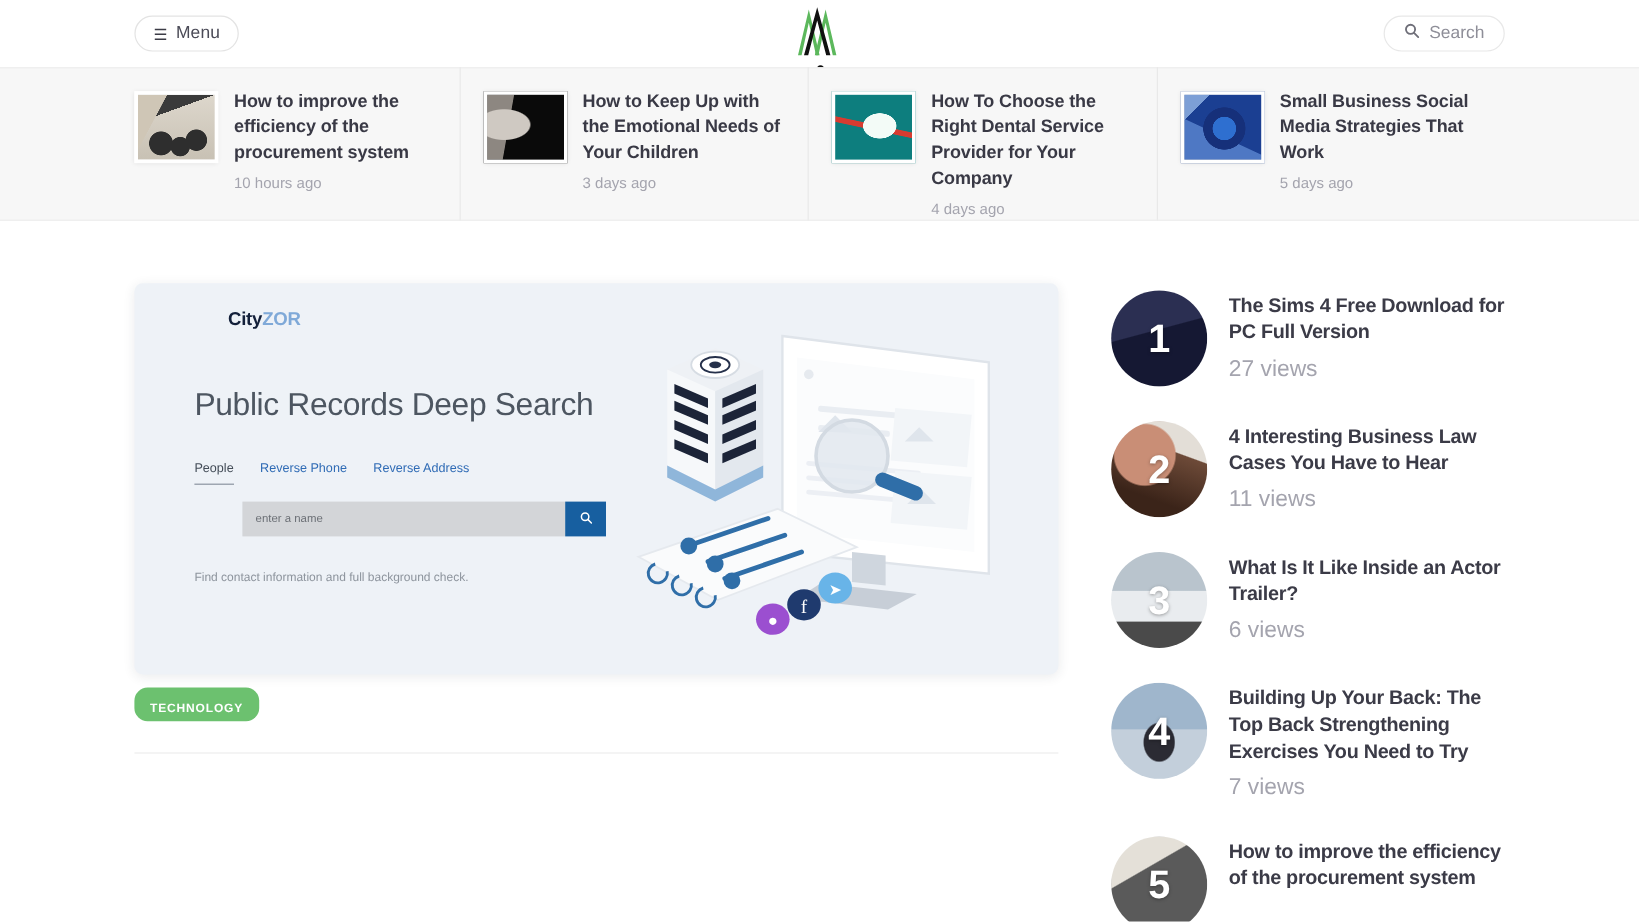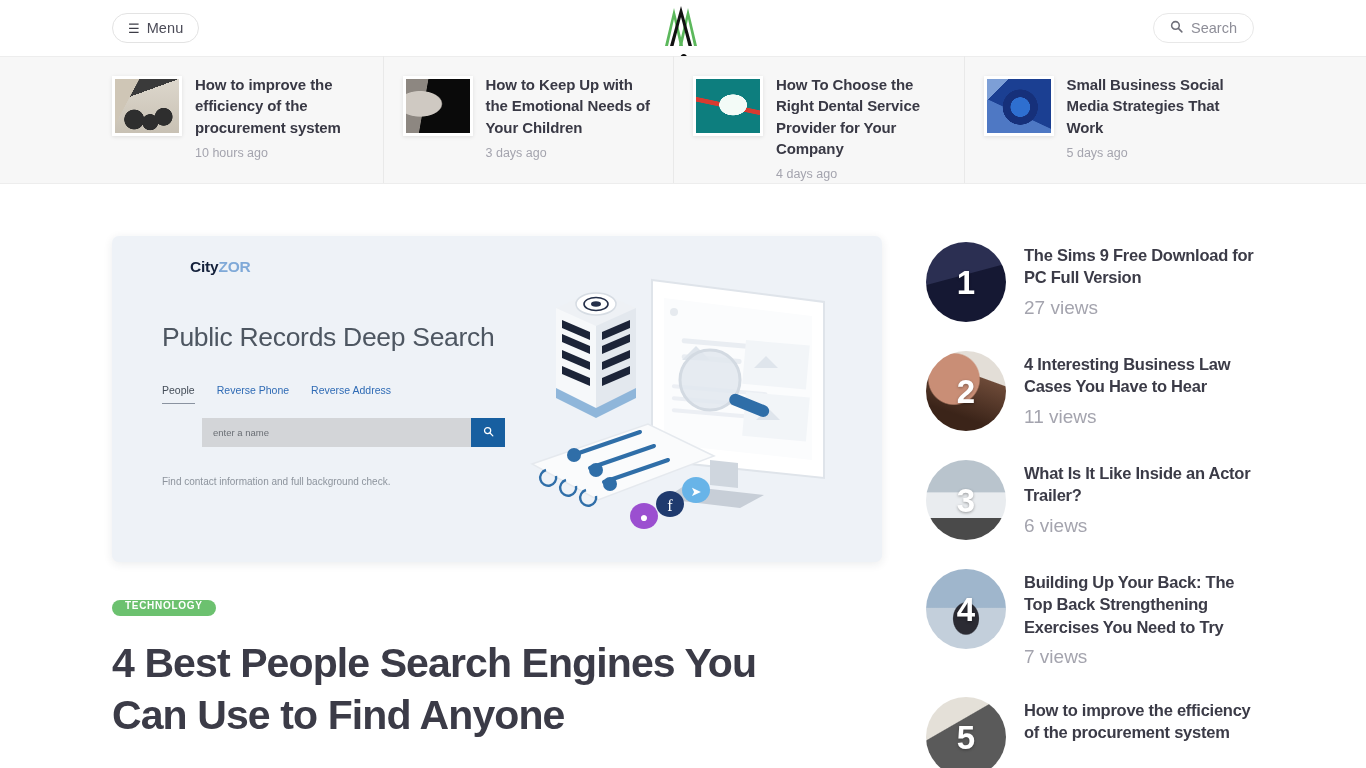--- a/index.html
+++ b/index.html
@@ -207,27 +207,27 @@
   }
   .hero-note {
     position: absolute; left: 50px; top: 240px;
     font-size: 10px; color: #8d949d;
   }
   .hero-illu { position: absolute; right: 28px; top: 28px; width: 330px; height: 270px; }
 
   
   .badge {
     display: inline-block;
-    margin-top: 38px;
+    margin-top: 11px;
     background: #6cc16f;
     color: #ffffff;
     font-size: 10px;
     font-weight: 600;
     letter-spacing: .7px;
-    padding: 0 13px 5px;
+    padding: 12px 13px 5px;
     border-radius: 11px;
     cursor: pointer;
   }
   .art-title {
     margin-top: 21px;
     font-size: 41px;
     line-height: 1.28;
     font-weight: 800;
     color: #3b3b47;
     letter-spacing: -0.9px;
@@ -435,39 +435,38 @@
           <ellipse cx="146" cy="240" rx="14" ry="13" fill="#1f3a6e"></ellipse>
           <text x="146" y="247" font-size="16" fill="#fff" text-anchor="middle" font-family="Liberation Serif, serif">f</text>
           <ellipse cx="172" cy="226" rx="14" ry="13" fill="#68b4e8"></ellipse>
           <text x="172" y="232" font-size="13" fill="#fff" text-anchor="middle">➤</text>
         </svg>
       </div>
     </div>
 
     
     <span class="badge">TECHNOLOGY</span>
-    <h1 class="art-title">4 Best People Search Engines You Can Use to Find Anyone</h1>
 
     
     <div class="meta">
       
       
       
       
     </div>
   </div>
 
   <div class="aside">
 
     <div class="pop-item">
       <div class="pop-thumb p1">
         <span class="pop-rank">1</span>
       </div>
       <div class="pop-body">
-        <div class="pop-title">The Sims 9 Free Download for PC Full Version</div>
+        <div class="pop-title">The Sims 4 Free Download for PC Full Version</div>
         <div class="pop-views">27 views</div>
       </div>
     </div>
 
     <div class="pop-item">
       <div class="pop-thumb p2">
         <span class="pop-rank">2</span>
       </div>
       <div class="pop-body">
         <div class="pop-title">4 Interesting Business Law Cases You Have to Hear</div>

